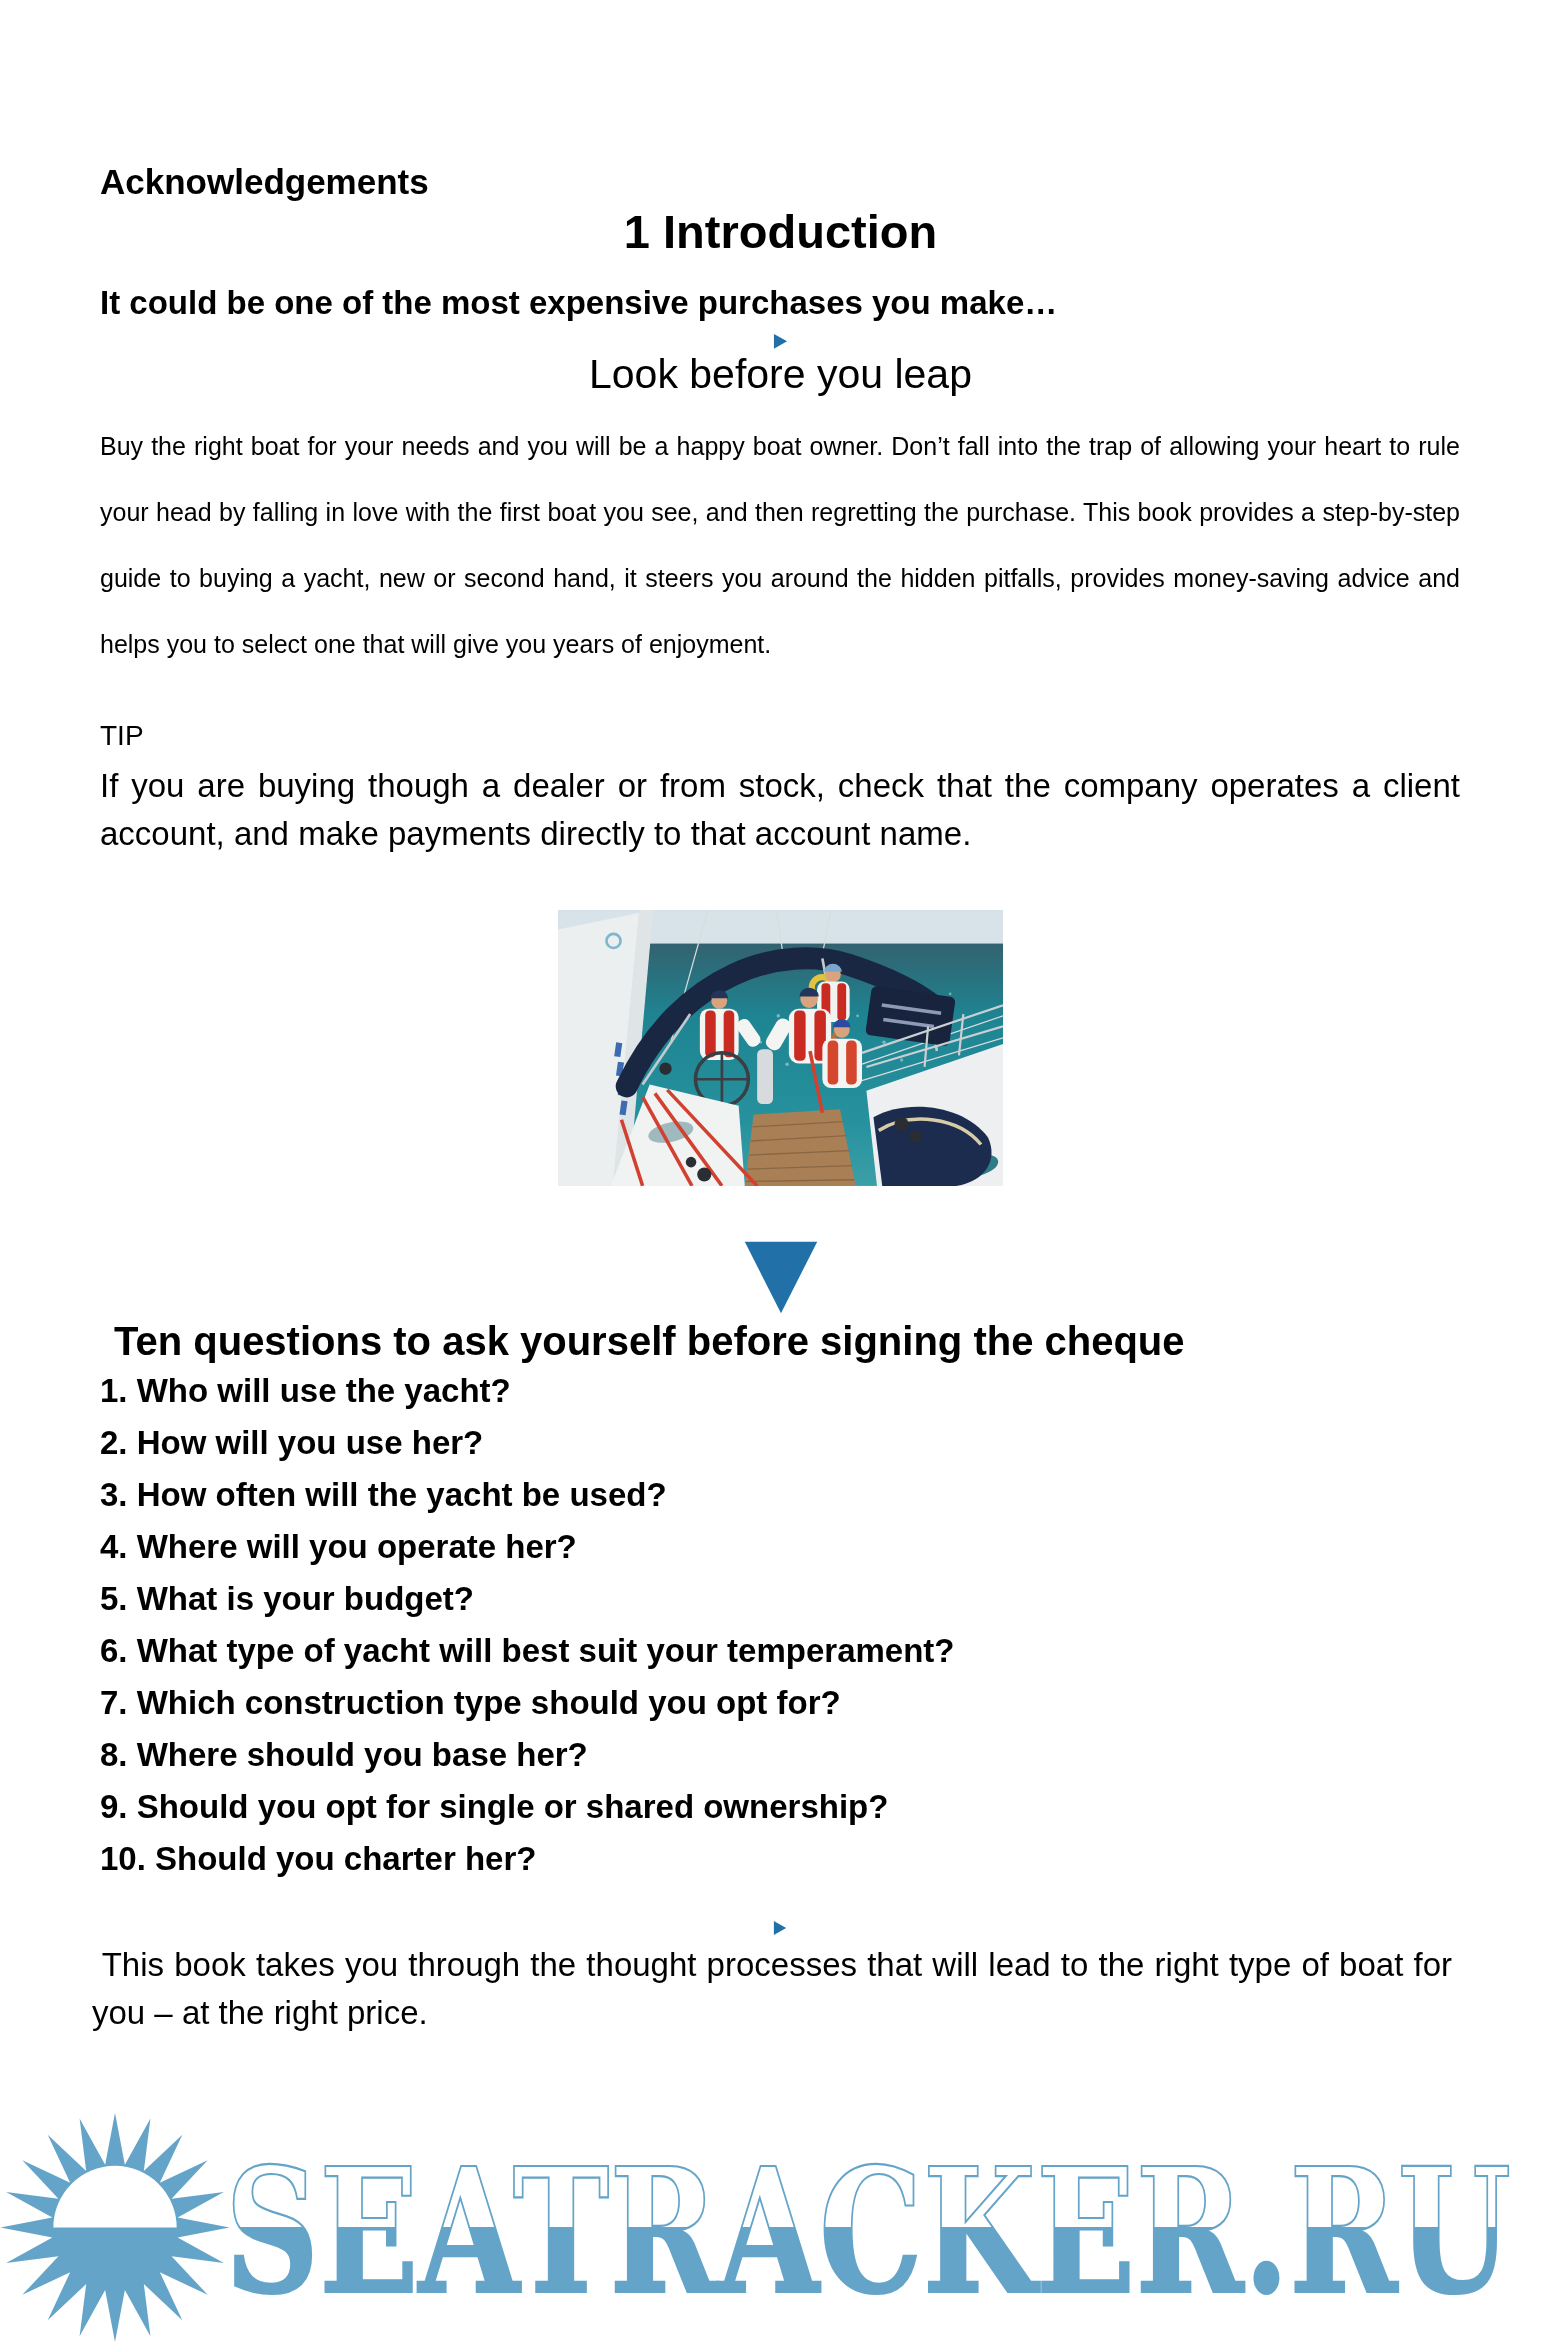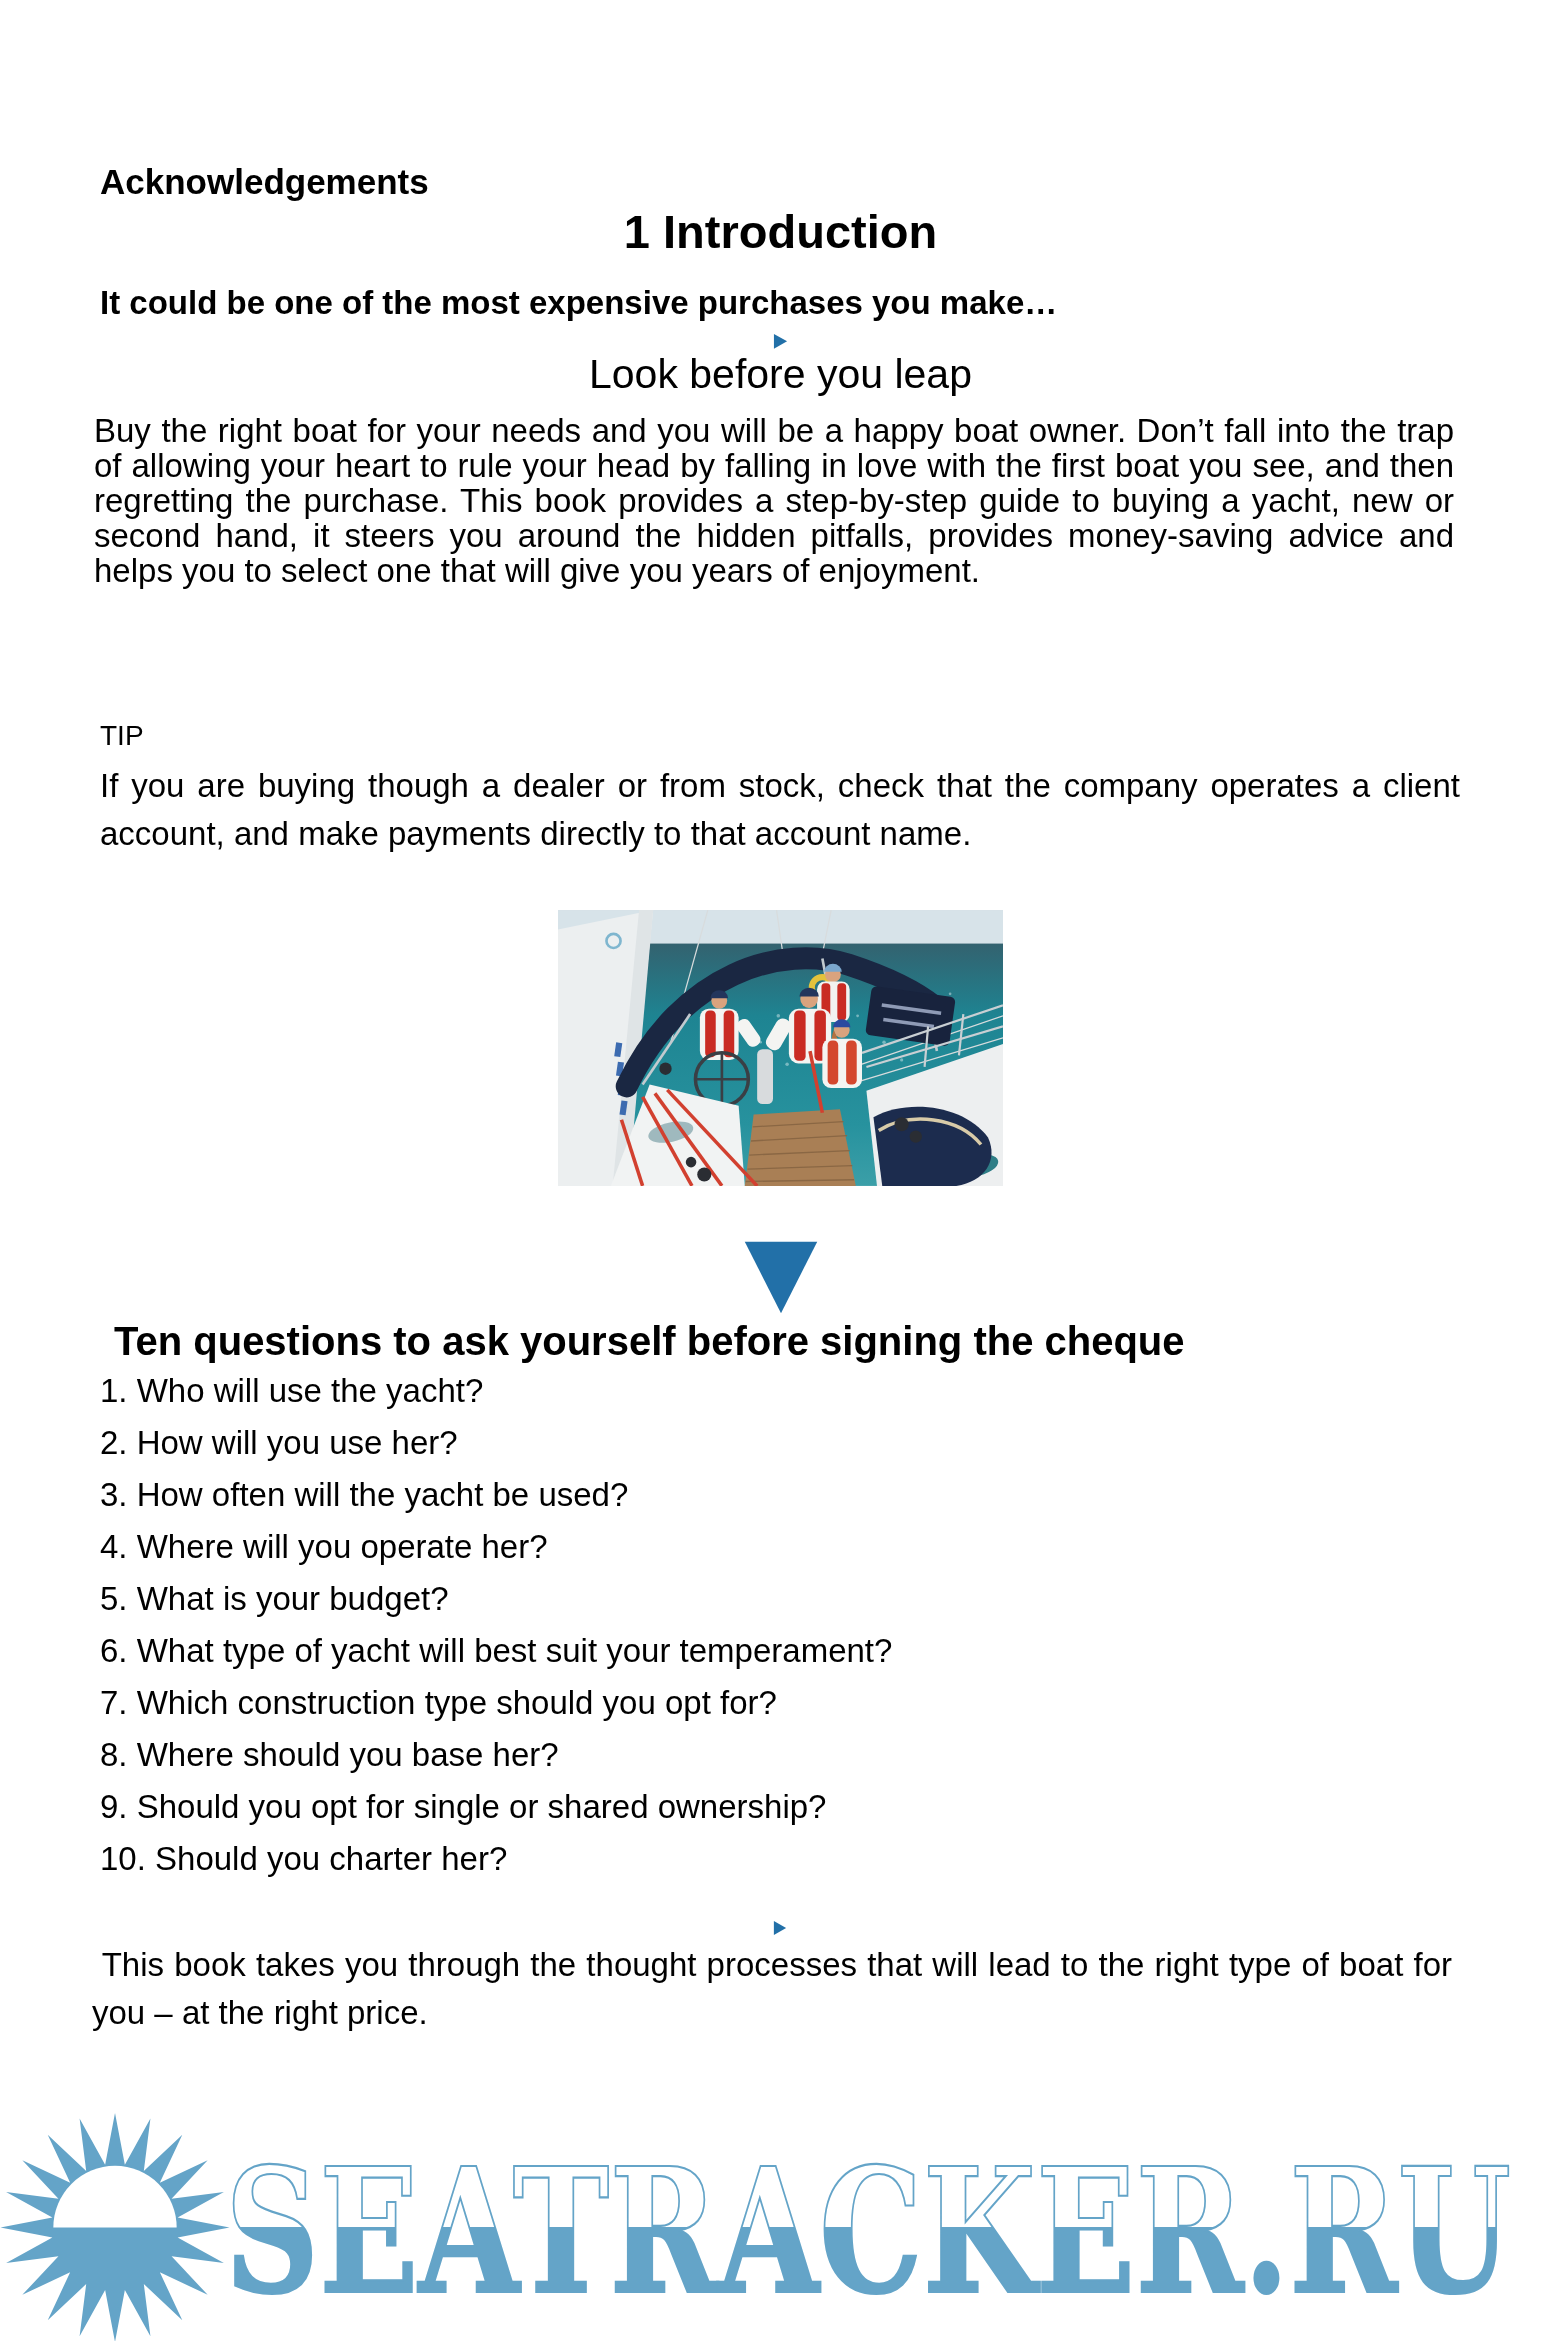--- a/index.html
+++ b/index.html
@@ -10,27 +10,27 @@
     font-family:"Liberation Sans", sans-serif;
     color:#000000;
     overflow:hidden;
   }
   .abs{position:absolute;}
   .ack{top:161px;left:100px;font-size:35px;font-weight:bold;line-height:42px;}
   .chapter{top:204px;left:0;width:1561px;text-align:center;font-size:47px;font-weight:bold;line-height:55px;}
   .tagline{top:282px;left:100px;width:1360px;font-size:33px;font-weight:bold;line-height:42px;}
   .marker1{top:333px;left:773px;}
   .section{top:349px;left:0;width:1561px;text-align:center;font-size:41px;font-weight:normal;line-height:51px;}
-  .intro{top:413px;left:94px;width:1360px;font-size:33px;line-height:35px;text-align:justify;}
+  .intro{top:413px;left:100px;width:1360px;font-size:25px;line-height:66px;text-align:justify;}
   .tiplabel{top:714px;left:100px;font-size:28px;font-weight:normal;line-height:44px;}
   .tiptext{top:762px;left:100px;width:1360px;font-size:33px;line-height:48px;text-align:justify;}
   .photo{top:910px;left:558px;width:445px;height:276px;box-shadow:0 0 0 0.9px #d9dddf inset;}
   .bigtri{top:1239px;left:743px;}
   .qheading{top:1319px;left:108px;width:1410px;font-size:40px;font-weight:bold;line-height:44px;margin-left:6px;}
-  .qlist{top:1365px;left:100px;width:1410px;font-size:33px;font-weight:normal;}
+  .qlist{top:1365px;left:100px;width:1410px;font-size:33px;font-weight:bold;}
   .qlist .q{line-height:52px;height:52px;}
   .marker2{top:1920px;left:773px;}
   .closing{top:1941px;left:92px;width:1360px;font-size:33px;line-height:48px;text-align:justify;text-indent:9.7px;}
   .logo{top:2098px;left:0;}
   .logo text{
     font-family:"DejaVu Serif","Liberation Serif",serif;
     font-weight:bold;
   }
 </style>
 </head>

